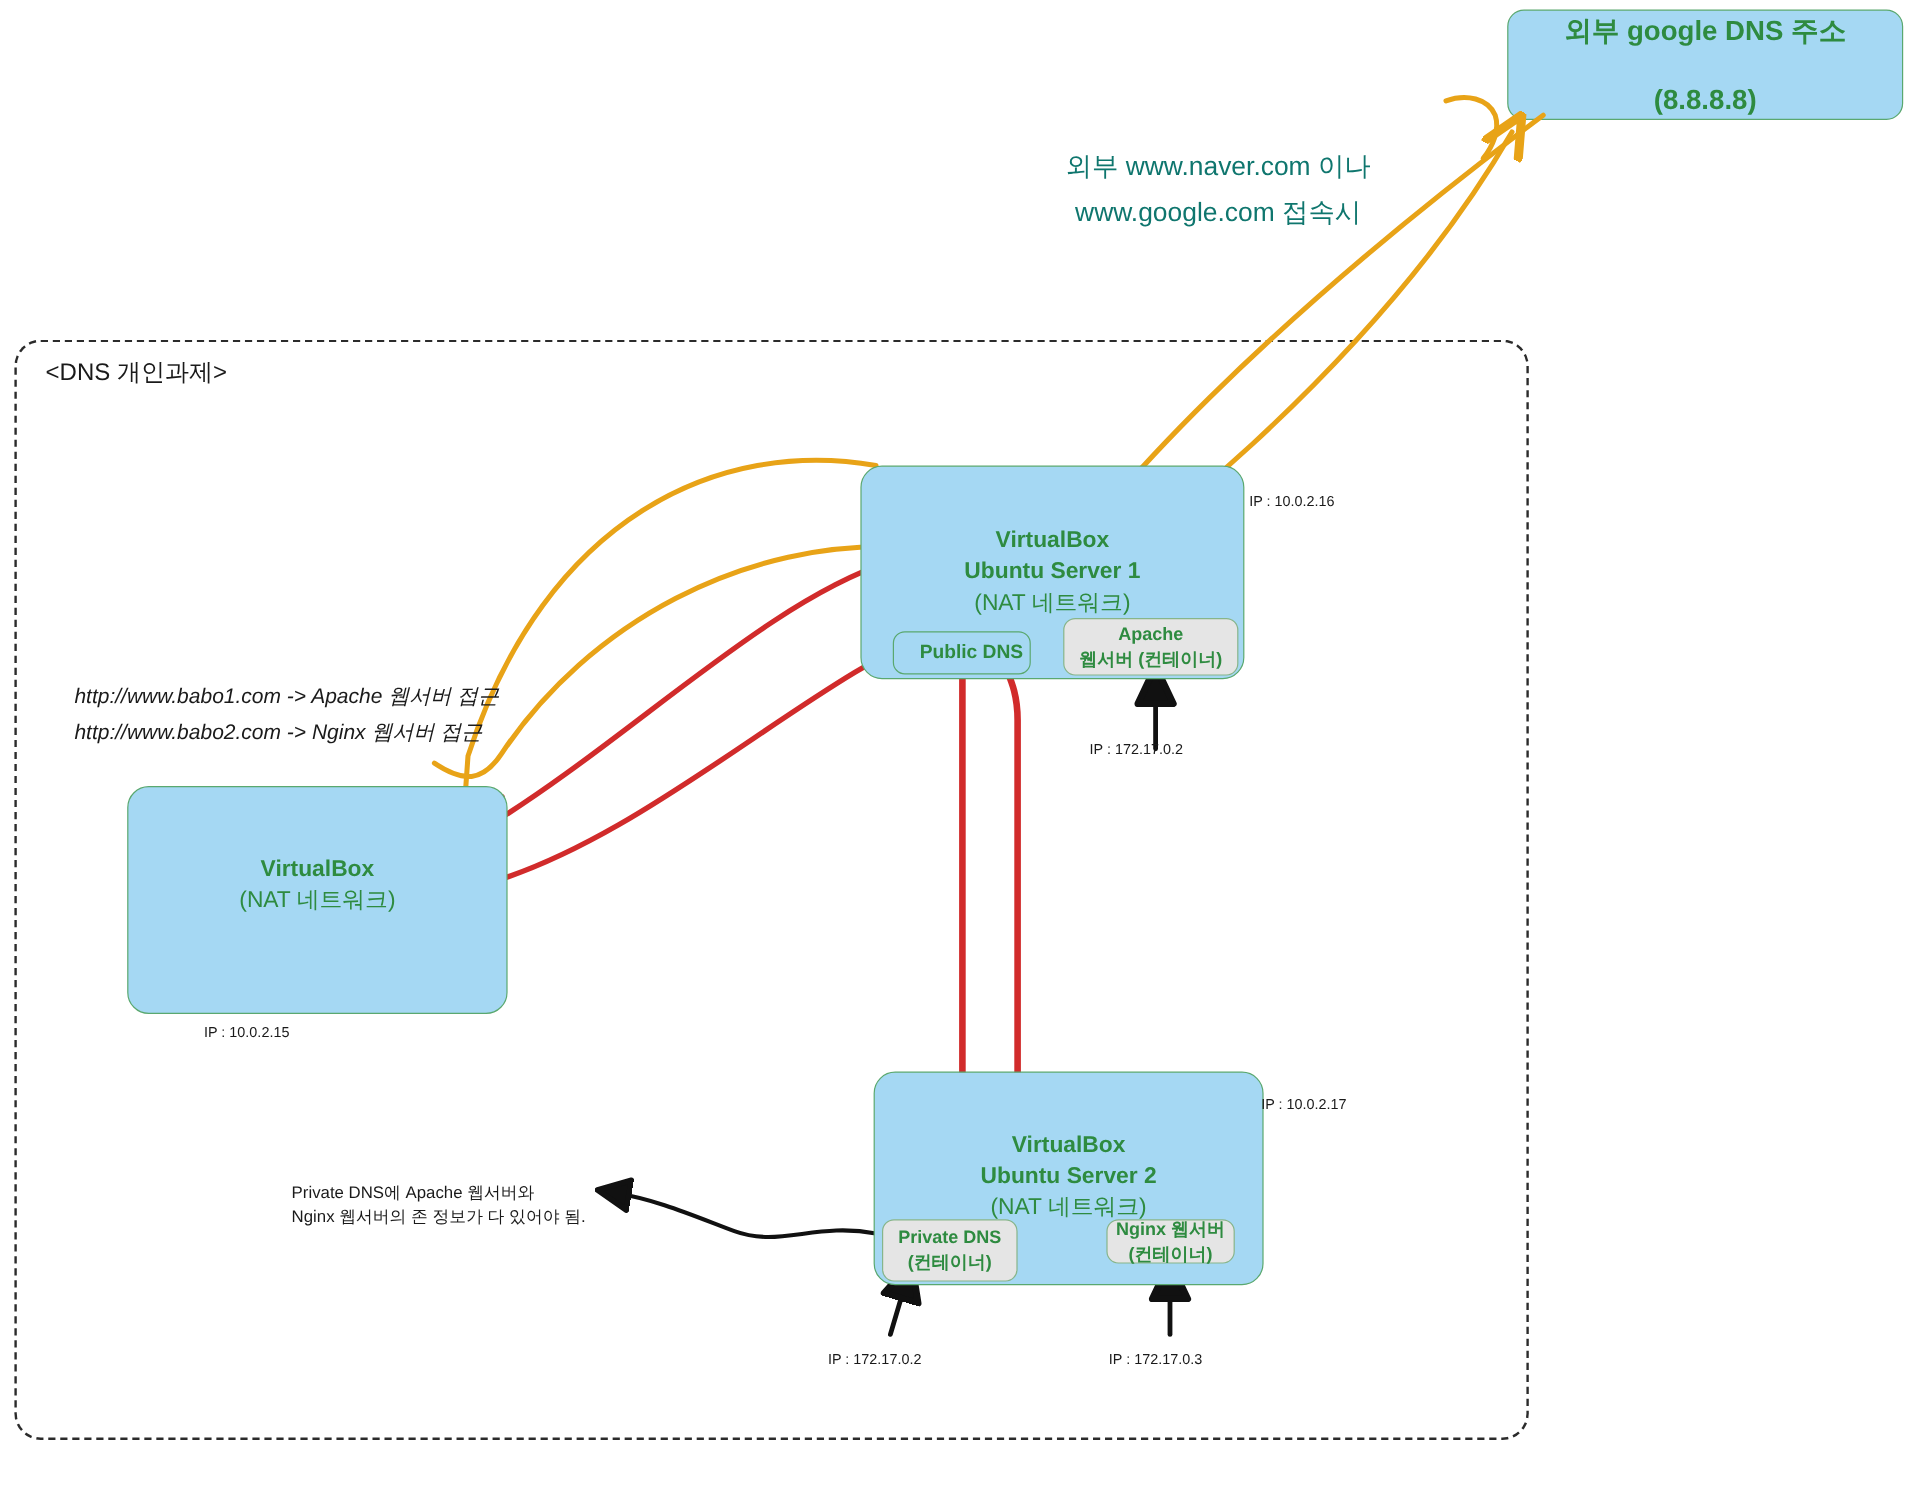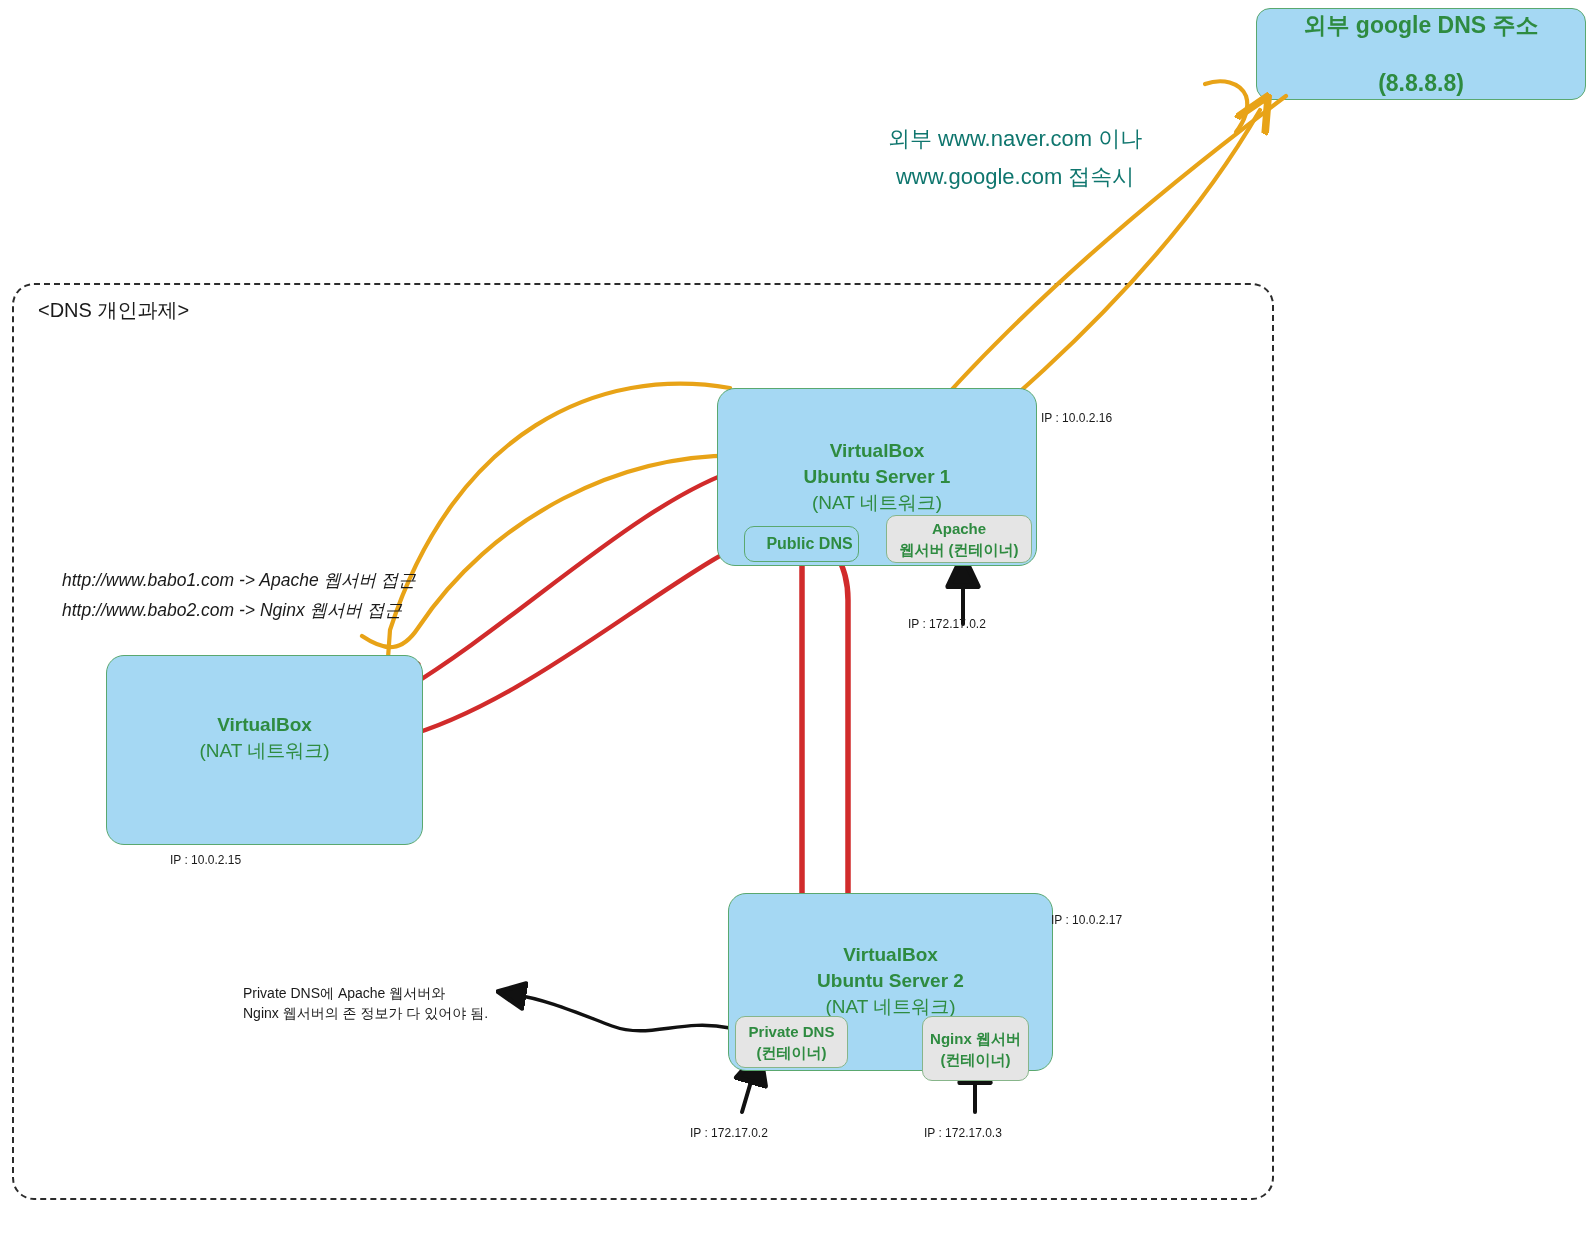--- a/index.html
+++ b/index.html
@@ -232,21 +232,21 @@
     <div class="sub">(NAT 네트워크)</div>
   </div>
   <div class="ip-label" style="left:1051px; top:913px;">IP : 10.0.2.17</div>
 
   <div class="container-box" style="left:735px; top:1016px; width:113px; height:52px;">
     <span>Private DNS</span>
     <span>(컨테이너)</span>
   </div>
   <div class="ip-label" style="left:690px; top:1126px;">IP : 172.17.0.2</div>
 
-  <div class="container-box" style="left:922px; top:1016px; width:107px; height:65px;">
+  <div class="container-box" style="left:922px; top:1016px; width:107px; height:37px;">
     <span>Nginx 웹서버</span>
     <span>(컨테이너)</span>
   </div>
   <div class="ip-label" style="left:924px; top:1126px;">IP : 172.17.0.3</div>
 
   <div class="note-sm" style="left:219px; top:983px;margin-left:24px;">
     <div>Private DNS에 Apache 웹서버와</div>
     <div>Nginx 웹서버의 존 정보가 다 있어야 됨.</div>
   </div>
 

